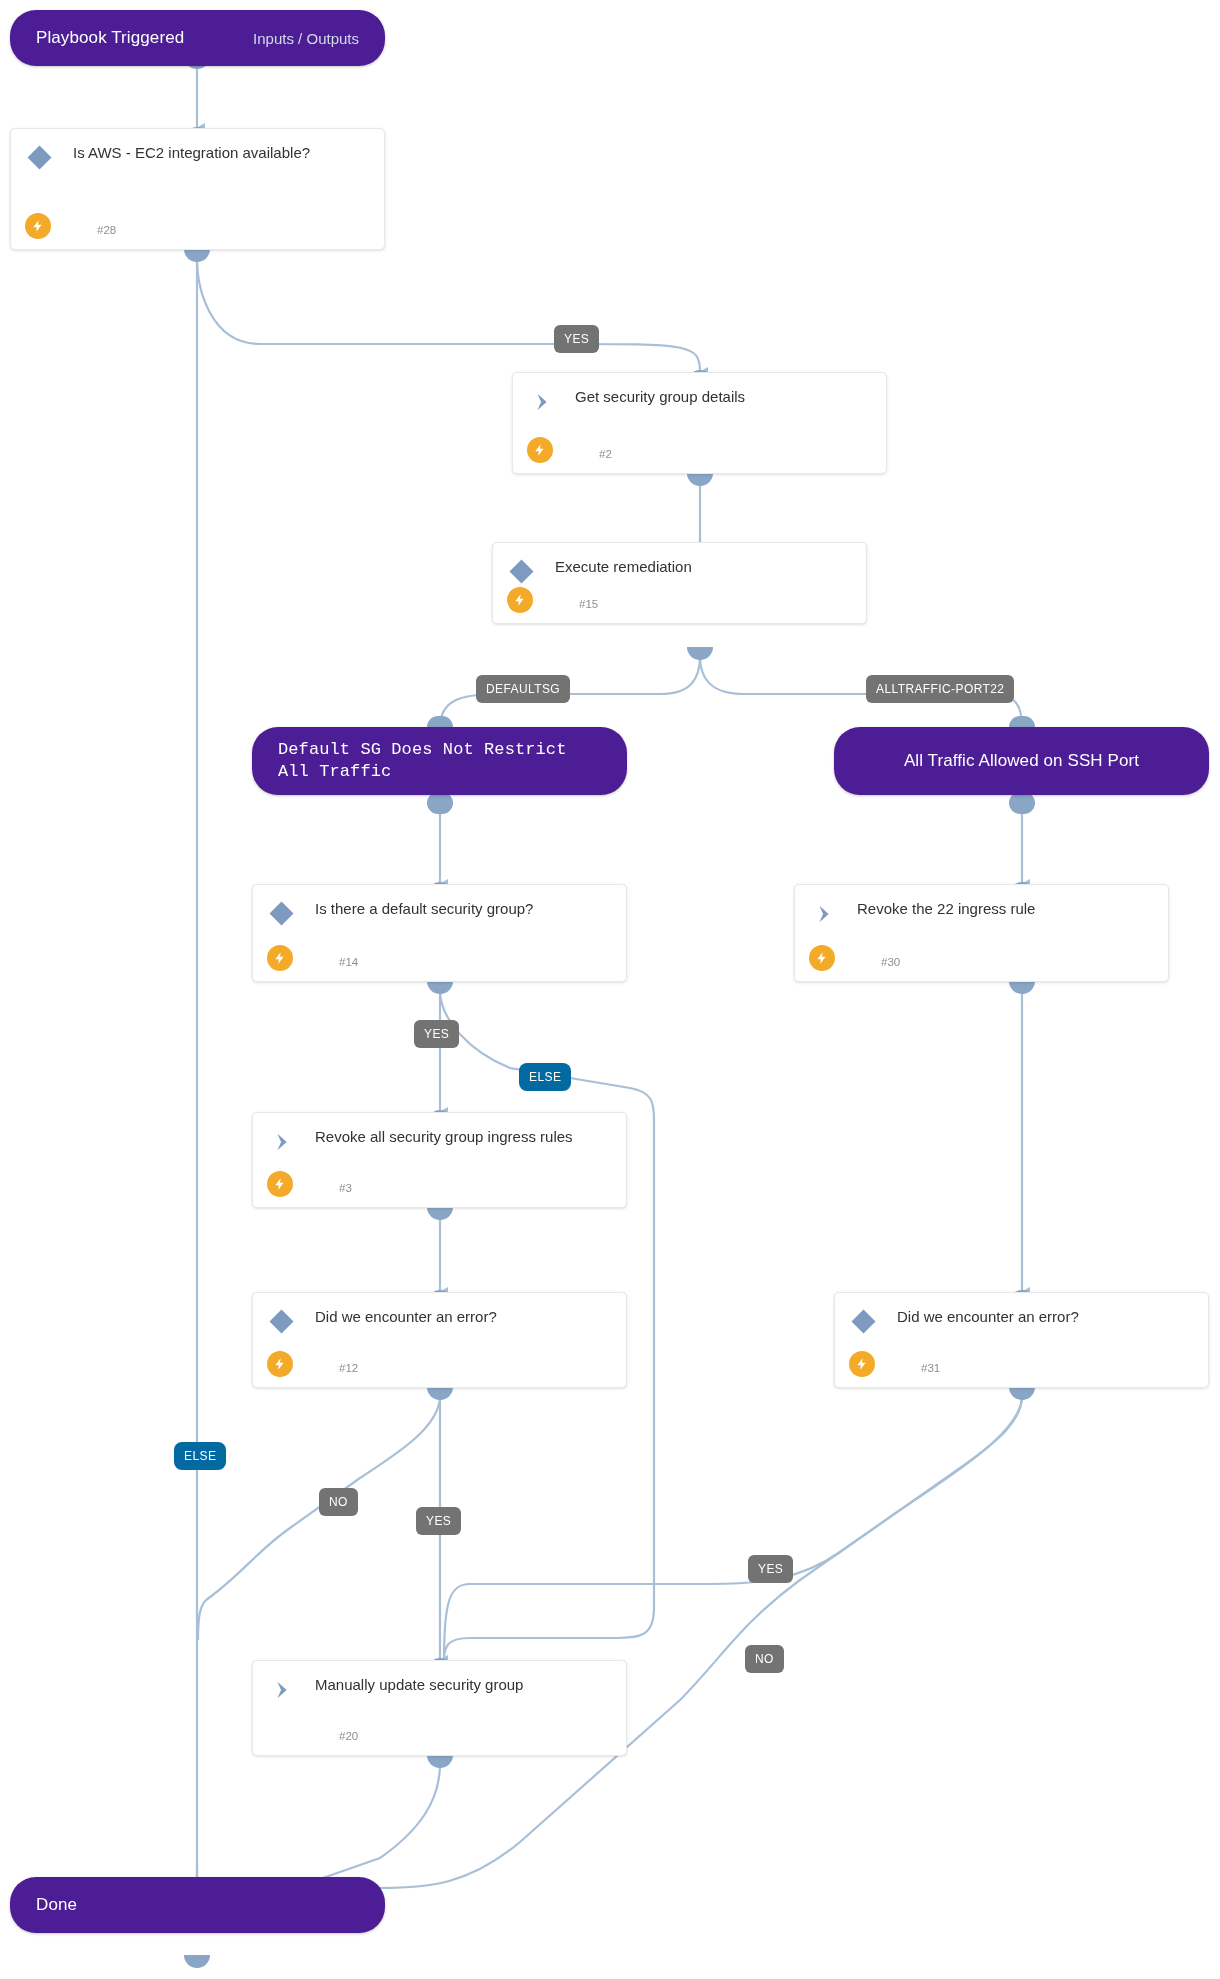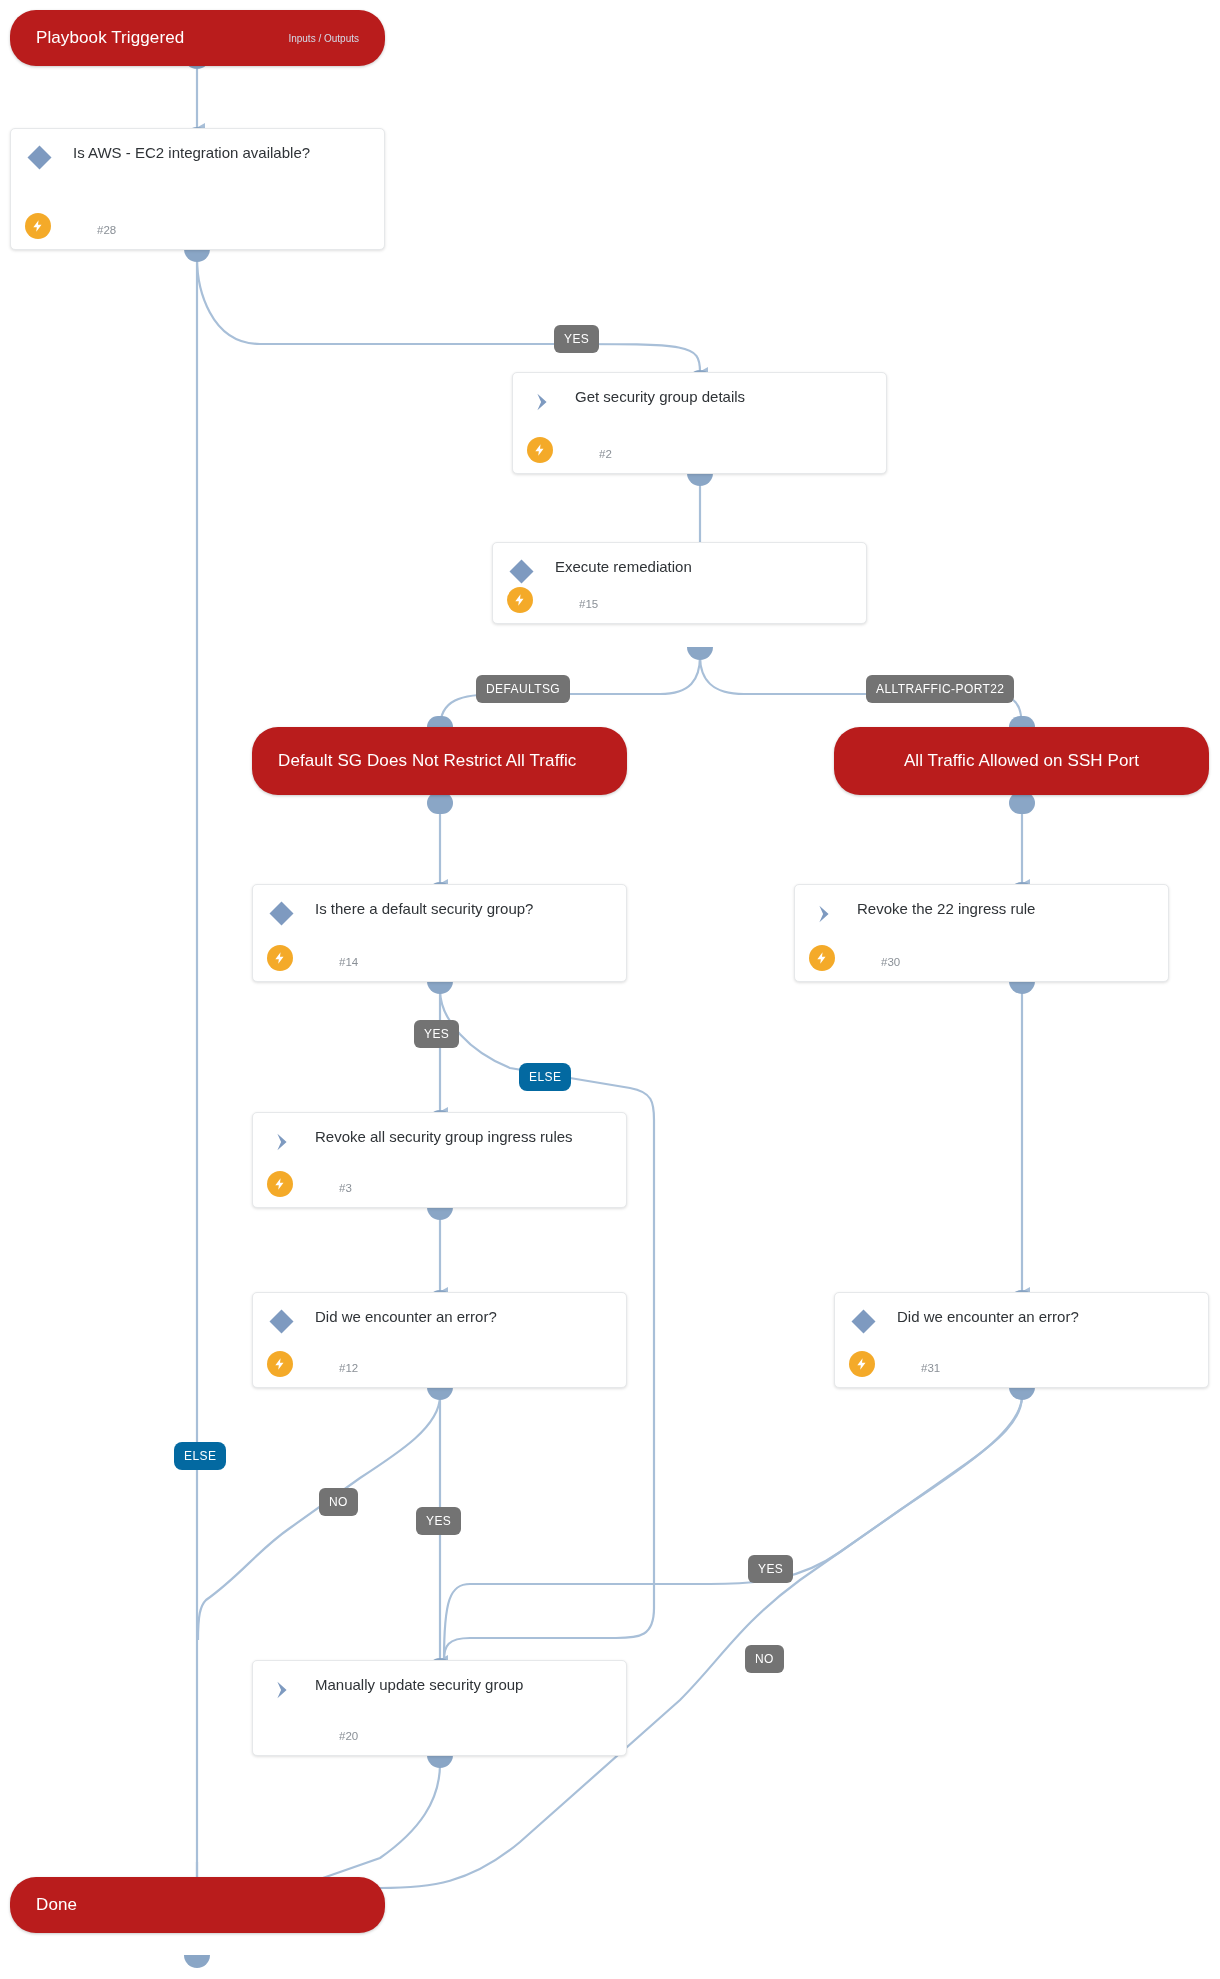--- a/index.html
+++ b/index.html
@@ -10,31 +10,31 @@
     font-family:"Liberation Sans", sans-serif;
     overflow:hidden;
   }
   #canvas { position:relative; width:1220px; height:1979px; }
 
   #wires { position:absolute; left:0; top:0; width:1220px; height:1979px; pointer-events:none; }
 
   
   .pill {
     position:absolute;
-    background:#b91c1c;
+    background:#4c1d95;
     border-radius:26px;
     box-shadow:0 1px 3px rgba(0,0,0,.22);
     color:#ffffff;
     display:flex;
     align-items:center;
     padding:0 26px;
     z-index:3;
   }
   .pill .pill-title { font-size:17px; letter-spacing:.1px; line-height:1.28; }
-  .pill .pill-sub { font-size:10px; color:#d3dbe8; margin-left:auto; padding-left:18px; }
+  .pill .pill-sub { font-size:15px; color:#d3dbe8; margin-left:auto; padding-left:18px; }
 
   
   .card {
     position:absolute;
     background:#ffffff;
     border:1px solid #e6e8ea;
     border-radius:5px;
     box-shadow:0 1px 3px rgba(0,0,0,.13);
     z-index:3;
   }
@@ -211,21 +211,21 @@
     <span class="ico-diamond"></span>
     <span class="ico-bolt">
       <svg width="14" height="14" viewBox="0 0 24 24">
           <path d="M13 2 L4 14 h6 l-1 8 9-12 h-6 z" fill="#fff"></path>
         </svg>
     </span>
     <div class="card-title">Execute remediation</div>
     <div class="card-num">#15</div>
   </div>
 
-  <div class="pill" style="left:252px; top:727px; width:375px; height:68px;">
+  <div class="pill" style="left:252px; top:727px; width:375px; height:68px;font-family:Liberation Mono, monospace;">
     <span class="pill-title">Default SG Does Not Restrict All Traffic</span>
   </div>
   <div class="pill" style="left:834px; top:727px; width:375px; height:68px; justify-content:center; padding:0 24px;">
     <span class="pill-title">All Traffic Allowed on SSH Port</span>
   </div>
 
   <div class="card" style="left:252px; top:884px; width:375px; height:98px;">
     <span class="ico-diamond"></span>
     <span class="ico-bolt">
       <svg width="14" height="14" viewBox="0 0 24 24">

